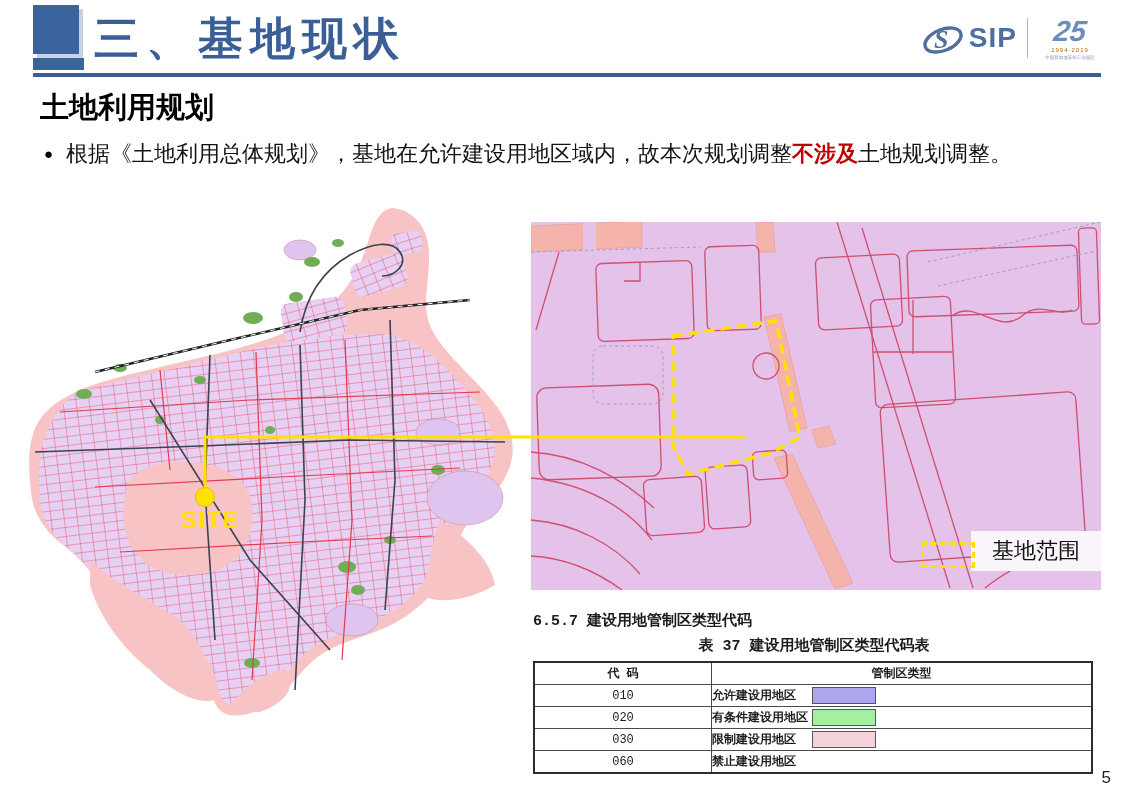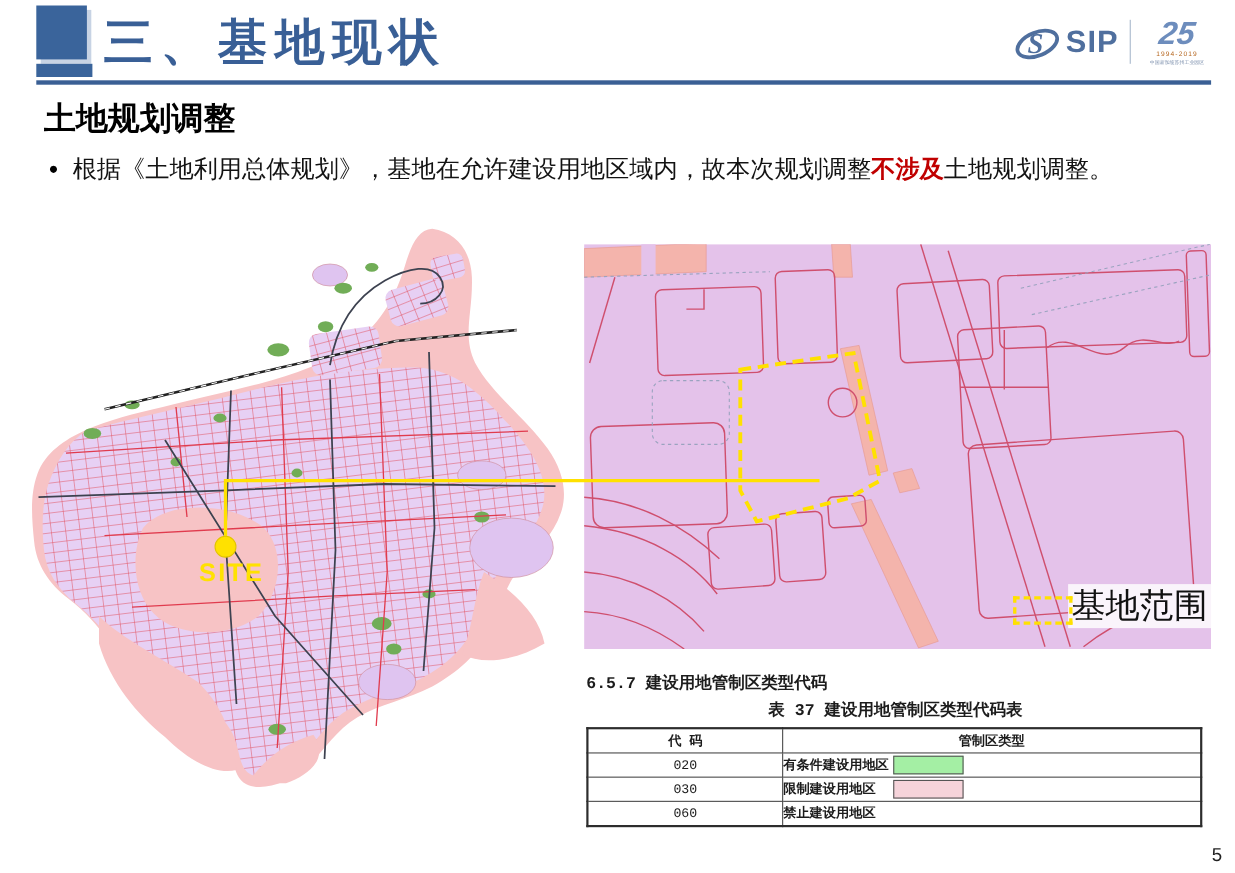--- a/index.html
+++ b/index.html
@@ -23,21 +23,21 @@
   .bullet-marker{font-size:15px;color:#000;margin:6px 13px 0 0;}
   .bullet-text{font-size:22px;color:#131313;}
   .bullet-text .em{font-weight:bold;}
   
   .map-svg{position:absolute;}
   #left-map{left:25px;top:203px;}
   #right-map{left:531px;top:222px;}
   #connector-overlay{left:0;top:0;pointer-events:none;z-index:30;}
   .site-label{position:absolute;left:181px;top:507px;font-size:23px;font-weight:bold;color:#ffe100;letter-spacing:2px;z-index:31;}
   .legend-box{position:absolute;left:971px;top:531px;width:130px;height:40px;background:#faf4fb;z-index:25;
-              display:flex;align-items:center;justify-content:center;font-size:31px;color:#111;}
+              display:flex;align-items:center;justify-content:center;font-size:22px;color:#111;}
   .legend-swatch{position:absolute;left:921px;top:542px;width:48px;height:20px;border:3px dashed #ffe100;z-index:26;}
   
   .doc-block{position:absolute;left:533px;top:611px;width:562px;font-family:Liberation Mono, monospace;color:#1c1c1c;}
   .doc-heading{font-size:15px;font-weight:bold;}
   .doc-caption{font-size:15px;font-weight:bold;text-align:center;margin-top:6px;}
   table.codes{border-collapse:collapse;margin-top:6px;width:560px;border:2px solid #2d2d2d;}
   table.codes td{border:1px solid #4a4a4a;height:21px;font-size:12px;padding:0;}
   td.col-code{width:176px;text-align:center;}
   td.col-type{position:relative;padding-left:14px;font-weight:bold;}
   td.th{font-weight:bold;text-align:center;font-size:14px;}
@@ -63,21 +63,21 @@
     </svg>
     <span class="brand">SIP</span>
     <span class="divider"></span>
     <span class="anniv">
       <span class="num">25</span>
       <span class="years">1994-2019</span>
       <span class="caption">中国新加坡苏州工业园区</span>
     </span>
   </div>
 
-  <div class="section-title">土地规划调整</div>
+  <div class="section-title">土地利用规划</div>
   <div class="bullet-line">
     <span class="bullet-marker">●</span>
     <span class="bullet-text"><span>根据《土地利用总体规划》，基地在允许建设用地区域内，故本次规划调整</span><span class="em" style="color:#c00000">不涉及</span><span>土地规划调整。</span></span>
   </div>
 
   <svg id="left-map" class="map-svg" width="495" height="525" viewBox="25 203 495 525">
     <defs>
       <pattern id="urban" width="13" height="9" patternUnits="userSpaceOnUse" patternTransform="rotate(-7)">
         <rect width="13" height="9" fill="#e7d0f4"></rect>
         <path d="M0,0H13 M0,0V9" stroke="#e2505e" stroke-width="0.9" fill="none"></path>
@@ -209,20 +209,25 @@
   <div class="doc-block">
     <div class="doc-heading">6.5.7  建设用地管制区类型代码</div>
     <div class="doc-caption">表 37  建设用地管制区类型代码表</div>
     <table class="codes">
       <tbody>
           <tr>
         <td class="col-code th">代  码</td>
         <td class="th">管制区类型</td>
       </tr>
       <tr>
+        <td class="col-code">010</td>
+        <td class="col-type"><span>允许建设用地区</span>
+          <span class="swatch" style="background: rgb(172, 166, 239);"></span></td>
+      </tr>
+      <tr>
         <td class="col-code">020</td>
         <td class="col-type"><span>有条件建设用地区</span>
           <span class="swatch" style="background: rgb(164, 239, 164);"></span></td>
       </tr>
       <tr>
         <td class="col-code">030</td>
         <td class="col-type"><span>限制建设用地区</span>
           <span class="swatch" style="background: rgb(246, 211, 218);"></span></td>
       </tr>
       <tr>

